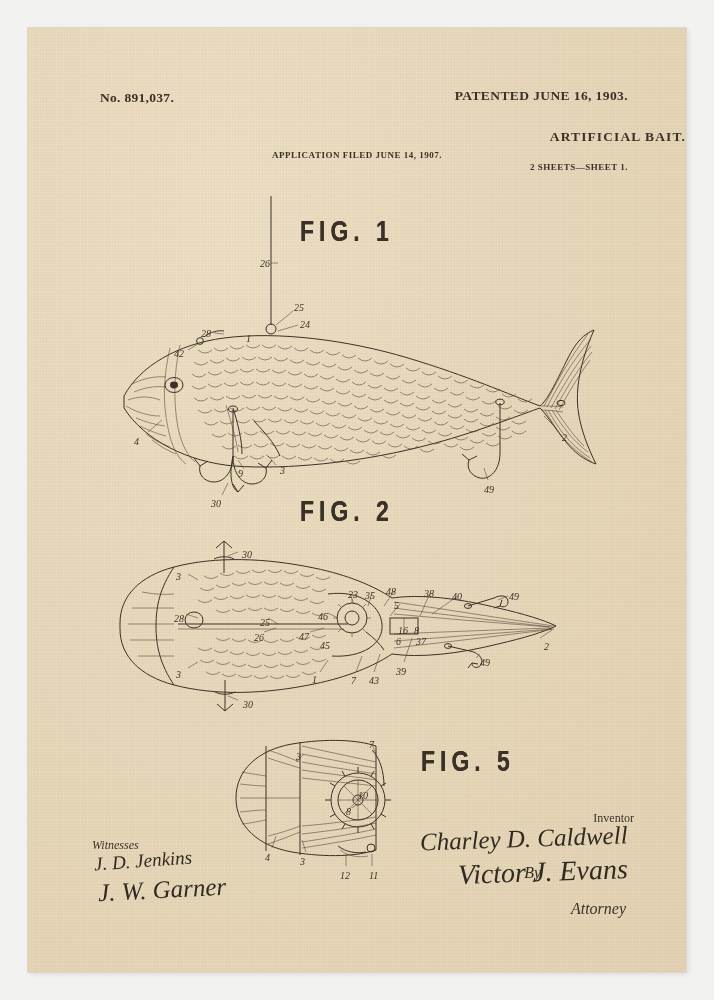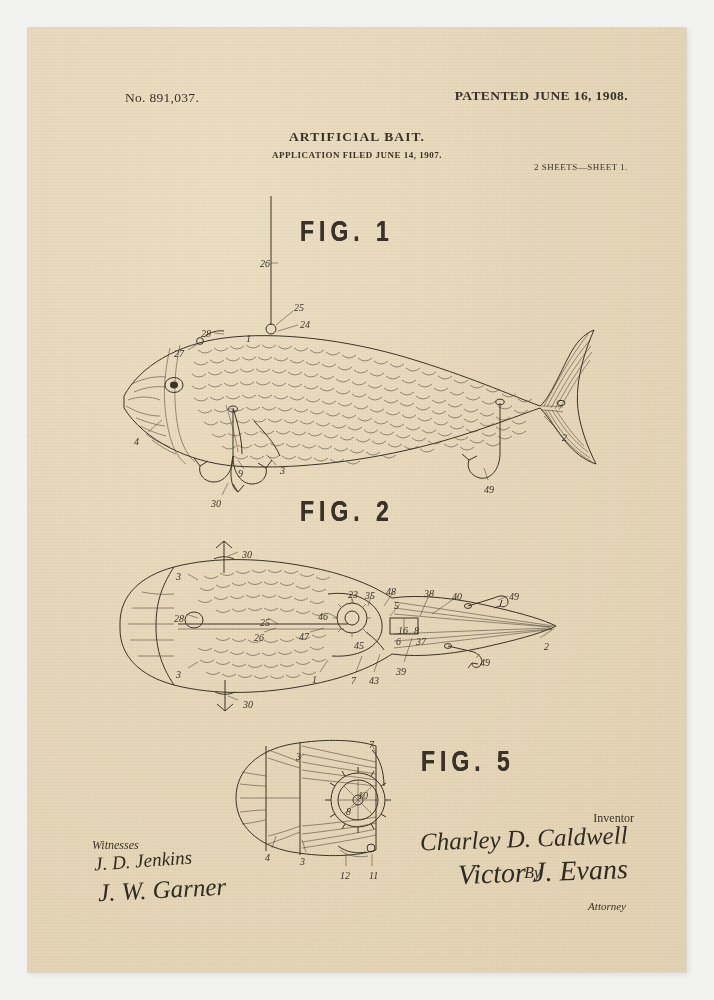--- a/index.html
+++ b/index.html
@@ -24,41 +24,41 @@
       repeating-linear-gradient(0deg, rgba(120,100,70,.035) 0 1px, rgba(255,255,255,0) 1px 3px),
       repeating-linear-gradient(90deg, rgba(120,100,70,.030) 0 1px, rgba(255,255,255,0) 1px 3px);
     pointer-events:none;
   }
   .ink{color:#3a3228;}
 
   
   .hdr{position:absolute;left:0;top:0;width:100%;height:140px;}
   .patno{
     position:absolute;left:72px;top:62px;
-    font-size:13.5px;letter-spacing:.3px;font-weight:400;margin-left:25px;
+    font-size:13.5px;letter-spacing:.3px;font-weight:700;
   }
   .patdate{
     position:absolute;right:58px;top:60px;
     font-size:13.5px;letter-spacing:.4px;font-weight:700;
   }
   .inventor-name{
     position:absolute;left:0;right:0;top:80px;text-align:center;
     font-size:13.5px;letter-spacing:1.1px;font-weight:700;
   }
   .title{
-    position:absolute;left:0;right:0;top:101px;text-align:center;
+    position:absolute;left:0;right:0;top:101px;text-align:right;
     font-size:13.5px;letter-spacing:1.1px;font-weight:700;
   }
   .appfiled{
     position:absolute;left:0;right:0;top:122px;text-align:center;
     font-size:9px;letter-spacing:.5px;font-weight:700;
   }
   .sheets{
     position:absolute;right:58px;top:134px;
-    font-size:9px;letter-spacing:.5px;font-weight:400;
+    font-size:9px;letter-spacing:.5px;font-weight:700;
   }
 
   
   .figlbl{
     position:absolute;
     font-family:"Liberation Sans", sans-serif;
     font-weight:700;
     font-size:23px;
     letter-spacing:5px;
     color:#3a3228;
@@ -96,37 +96,37 @@
     color:#2f2a22;
     white-space:nowrap;
   }
   .sigA{left:66px;top:822px;font-size:19px;transform:rotate(-4deg);}
   .sigB{left:70px;top:848px;font-size:25px;transform:rotate(-3deg);}
   .sigInv{right:58px;top:797px;font-size:25px;transform:rotate(-2deg);}
   .sigBy{right:145px;top:836px;font-size:16px;font-weight:400;}
   .sigAtt{right:58px;top:828px;font-size:28px;transform:rotate(-2deg);}
   .attorney-lbl{
     position:absolute;right:60px;top:872px;
-    font-size:11px;font-style:italic;
+    font-size:16px;font-style:italic;
   }
 
   svg{display:block;}
   .l{fill:none;stroke:#3a3228;stroke-width:1;}
   .lt{fill:none;stroke:#4a4034;stroke-width:.55;}
   .fill-dk{fill:#3a3228;}
 </style>
 </head>
 <body>
 
 <div class="sheet">
   <div class="grain"></div>
 
   <div class="hdr ink">
     <div class="patno">No. 891,037.</div>
-    <div class="patdate">PATENTED JUNE 16, 1908.</div>
+    <div class="patdate">PATENTED JUNE 16, 1903.</div>
     <div class="title">ARTIFICIAL BAIT.</div>
     <div class="appfiled">APPLICATION FILED JUNE 14, 1907.</div>
     <div class="sheets">2 SHEETS—SHEET 1.</div>
   </div>
 
   <div class="figlbl fig1lbl">FIG. 1</div>
   <div class="figlbl fig2lbl">FIG. 2</div>
   <div class="figlbl fig5lbl">FIG. 5</div>
 
   <svg width="658" height="944" viewBox="0 0 658 944" style="position:absolute;left:0;top:0;">
@@ -665,38 +665,38 @@
       <line x1="344" y1="838" x2="344" y2="826"></line>
     </g>
   </svg>
 
   <div>
     <span class="num" style="left:232px;top:230px">26</span>
     <span class="num" style="left:266px;top:274px">25</span>
     <span class="num" style="left:272px;top:291px">24</span>
     <span class="num" style="left:173px;top:300px">28</span>
     <span class="num" style="left:218px;top:305px">1</span>
-    <span class="num" style="left:146px;top:320px">27</span>
+    <span class="num" style="left:146px;top:320px">42</span>
     <span class="num" style="left:106px;top:408px">4</span>
     <span class="num" style="left:252px;top:437px">3</span>
     <span class="num" style="left:210px;top:440px">9</span>
     <span class="num" style="left:183px;top:470px">30</span>
     <span class="num" style="left:534px;top:404px">2</span>
     <span class="num" style="left:456px;top:456px">49</span>
   </div>
 
   <div>
     <span class="num" style="left:214px;top:521px">30</span>
     <span class="num" style="left:148px;top:543px">3</span>
     <span class="num" style="left:146px;top:585px">28</span>
     <span class="num" style="left:232px;top:589px">25</span>
     <span class="num" style="left:226px;top:604px">26</span>
     <span class="num" style="left:290px;top:583px">46</span>
     <span class="num" style="left:271px;top:603px">47</span>
-    <span class="num" style="left:326px;top:612px">45</span>
+    <span class="num" style="left:292px;top:612px">45</span>
     <span class="num" style="left:320px;top:561px">23</span>
     <span class="num" style="left:337px;top:562px">35</span>
     <span class="num" style="left:358px;top:558px">48</span>
     <span class="num" style="left:366px;top:572px">5</span>
     <span class="num" style="left:396px;top:560px">38</span>
     <span class="num" style="left:424px;top:563px">40</span>
     <span class="num" style="left:481px;top:563px">49</span>
     <span class="num" style="left:370px;top:597px">16</span>
     <span class="num" style="left:386px;top:597px">8</span>
     <span class="num" style="left:368px;top:608px">6</span>

